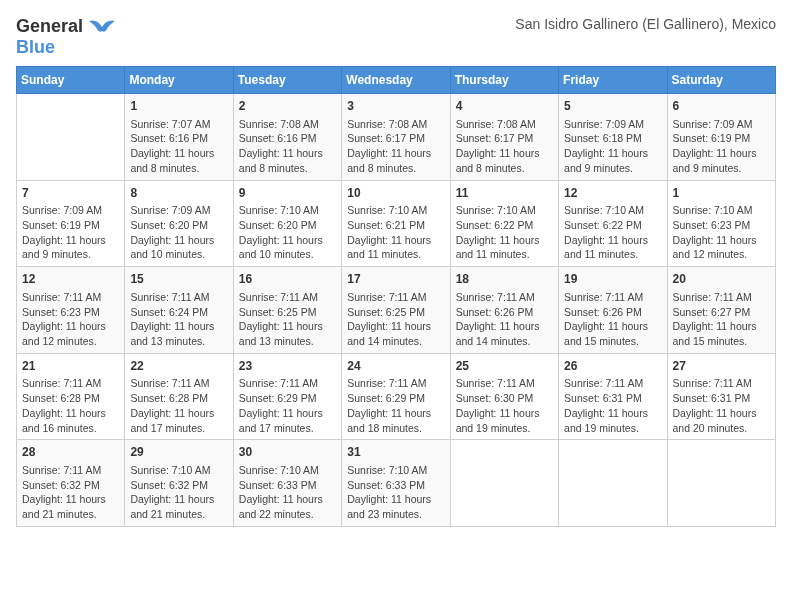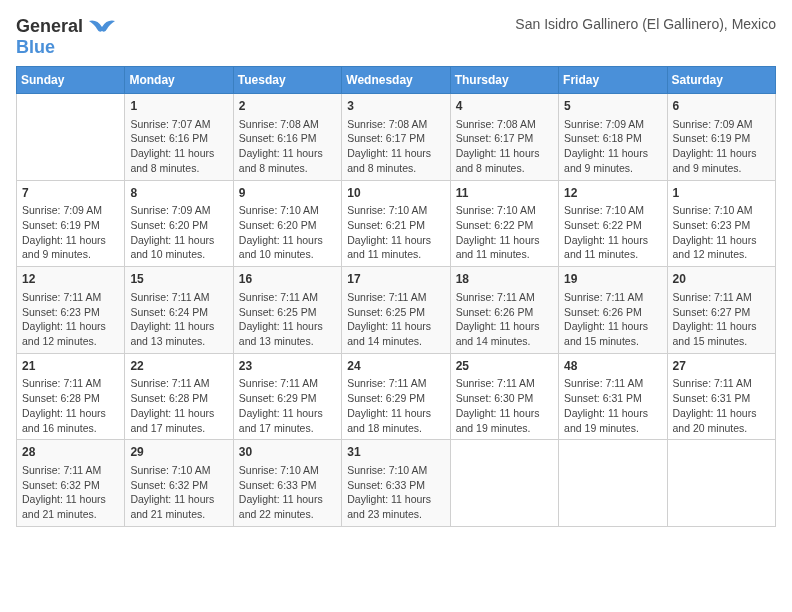--- a/index.html
+++ b/index.html
@@ -305,21 +305,21 @@
           <div class="day-info">and 18 minutes.</div>
         </td>
         <td>
           <span class="day-number">25</span>
           <div class="day-info">Sunrise: 7:11 AM</div>
           <div class="day-info">Sunset: 6:30 PM</div>
           <div class="day-info">Daylight: 11 hours</div>
           <div class="day-info">and 19 minutes.</div>
         </td>
         <td>
-          <span class="day-number">48</span>
+          <span class="day-number">26</span>
           <div class="day-info">Sunrise: 7:11 AM</div>
           <div class="day-info">Sunset: 6:31 PM</div>
           <div class="day-info">Daylight: 11 hours</div>
           <div class="day-info">and 19 minutes.</div>
         </td>
         <td>
           <span class="day-number">27</span>
           <div class="day-info">Sunrise: 7:11 AM</div>
           <div class="day-info">Sunset: 6:31 PM</div>
           <div class="day-info">Daylight: 11 hours</div>

